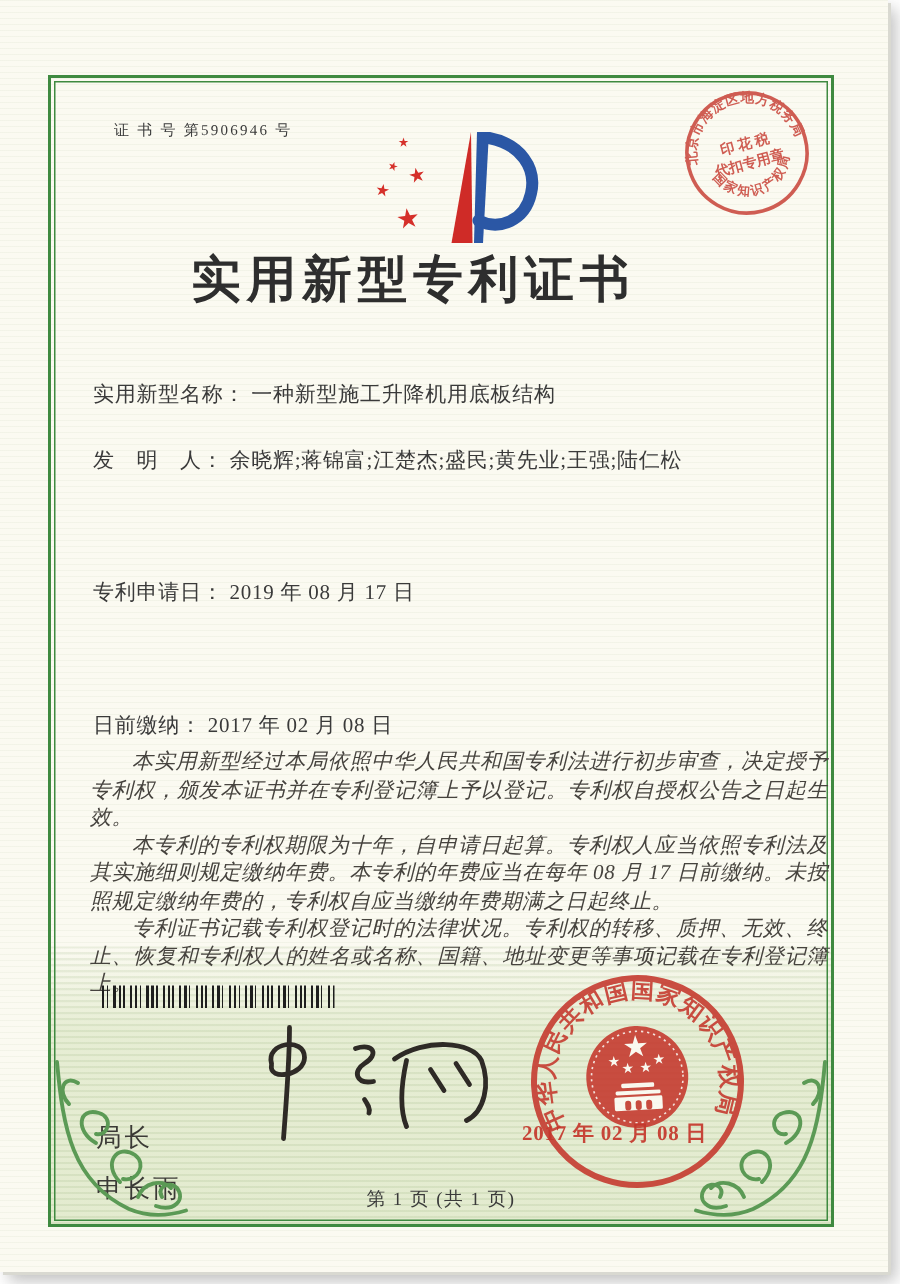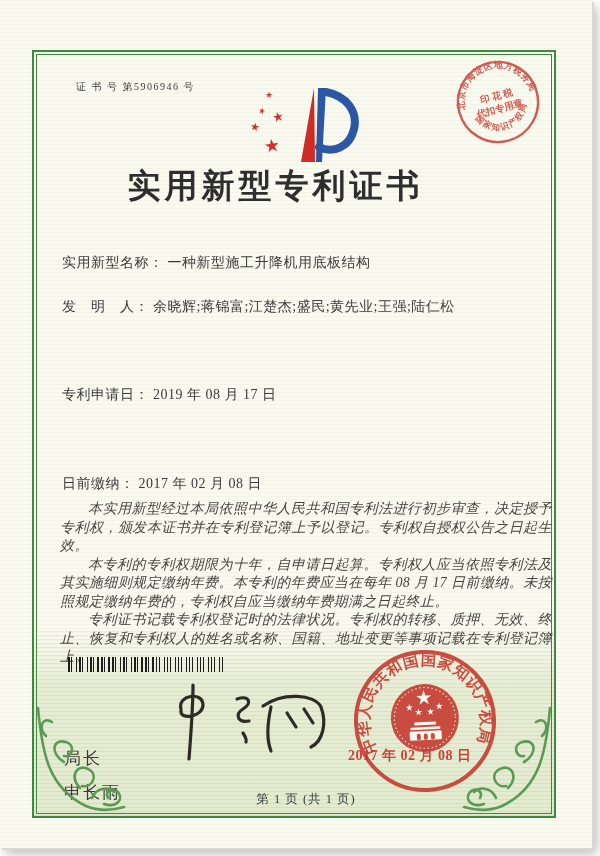--- a/index.html
+++ b/index.html
@@ -49,21 +49,21 @@
   .signer{position:absolute;left:64px;top:703px;font-family:"Liberation Sans","DejaVu Sans",sans-serif;
     font-size:17px;color:#3b3a36;letter-spacing:2px;margin-top:44px;}
   .signer div{margin-bottom:11px;}
   .signature{position:absolute;left:163px;top:683px;}
   .tax-stamp{position:absolute;left:448px;top:52px;}
   .authority-seal{position:absolute;left:350px;top:646px;}
   .issue-date{
     position:absolute;left:348px;top:747px;font-size:14px;font-weight:700;
     color:var(--seal-red,#c5372c);letter-spacing:0.5px;z-index:5;opacity:0.92;
   }
-  .footer{position:absolute;left:44px;top:791px;width:524px;text-align:center;font-size:12.5px;letter-spacing:1px;}
+  .footer{position:absolute;left:32px;top:791px;width:524px;text-align:center;font-size:12.5px;letter-spacing:1px;}
   .flourish{position:absolute;z-index:2;}
   .flourish-left{left:34px;top:702px;}
   .flourish-right{left:462px;top:702px;transform:scaleX(-1);}
   svg text{font-family:"Liberation Serif","DejaVu Serif",serif;}
 </style>
 </head>
 <body>
 
 <div class="sheet">
 

